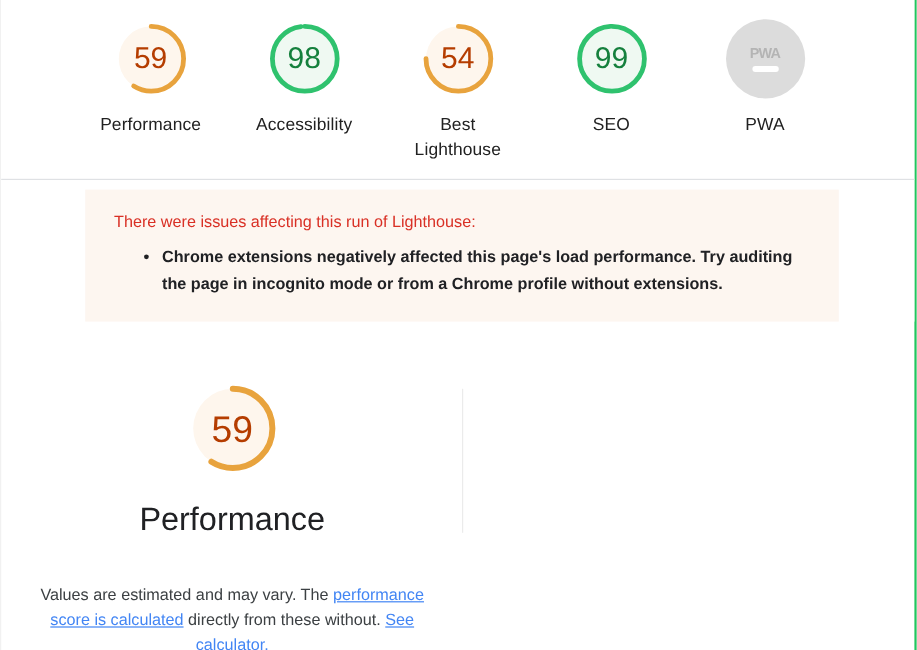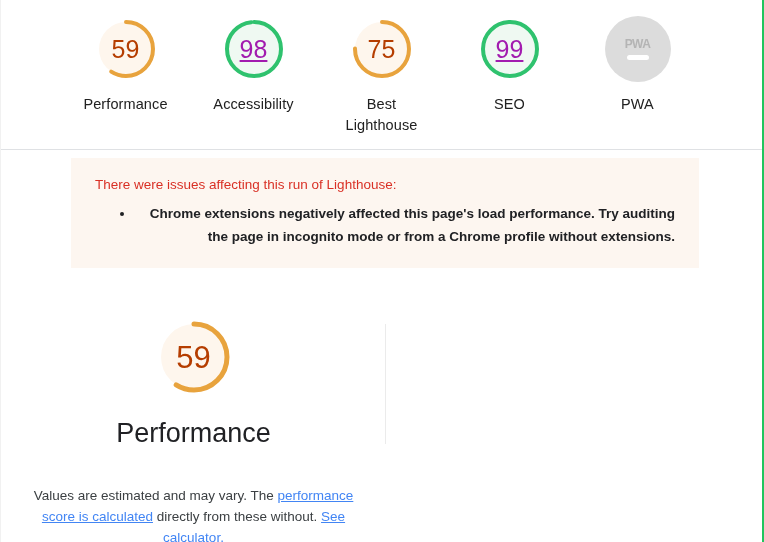--- a/index.html
+++ b/index.html
@@ -63,21 +63,21 @@
     height: 66px;
     transform: rotate(-90deg);
   }
   .gauge-num {
     position: relative;
     font-size: 25px;
     line-height: 1;
     font-family: "Liberation Sans", sans-serif;
   }
   .gauge-num.orange { color: #b53d00; }
-  .gauge-num.green  { color: #a21caf; text-decoration: underline; }
+  .gauge-num.green  { color: #15803d; }
 
   .score-label {
     margin-top: 12px;
     font-size: 14.5px;
     line-height: 21px;
     text-align: center;
     color: #212121;
     letter-spacing: .1px;
   }
 
@@ -122,21 +122,20 @@
   .warning-title {
     color: #d93025;
     font-size: 13.5px;
     line-height: 18px;
     margin: 0 0 8px 0;
   }
   .warning-list {
     margin: 0;
     padding-left: 40px;
     list-style: disc;
-    text-align: right;
   }
   .warning-list li {
     font-size: 13.5px;
     line-height: 23px;
     font-weight: 700;
     color: #202124;
   }
 
   
   .perf-section {
@@ -229,21 +228,21 @@
         </div>
         <div class="score-label">Accessibility</div>
       </a>
 
       <a class="score-item" href="#">
         <div class="gauge-wrap">
           <svg viewBox="0 0 66 66">
             <circle cx="33" cy="33" r="27" fill="#fef6ed"></circle>
             <circle cx="33" cy="33" r="27" fill="none" stroke="#e8a33d" stroke-width="4" stroke-linecap="round" stroke-dasharray="127.2 142.5"></circle>
           </svg>
-          <span class="gauge-num orange">75</span>
+          <span class="gauge-num orange">54</span>
         </div>
         <div class="score-label">Best Lighthouse</div>
       </a>
 
       <a class="score-item" href="#">
         <div class="gauge-wrap">
           <svg viewBox="0 0 66 66">
             <circle cx="33" cy="33" r="27" fill="#eff9f2"></circle>
             <circle cx="33" cy="33" r="27" fill="none" stroke="#2fc26e" stroke-width="4" stroke-linecap="round" stroke-dasharray="167.9 101.8"></circle>
           </svg>

